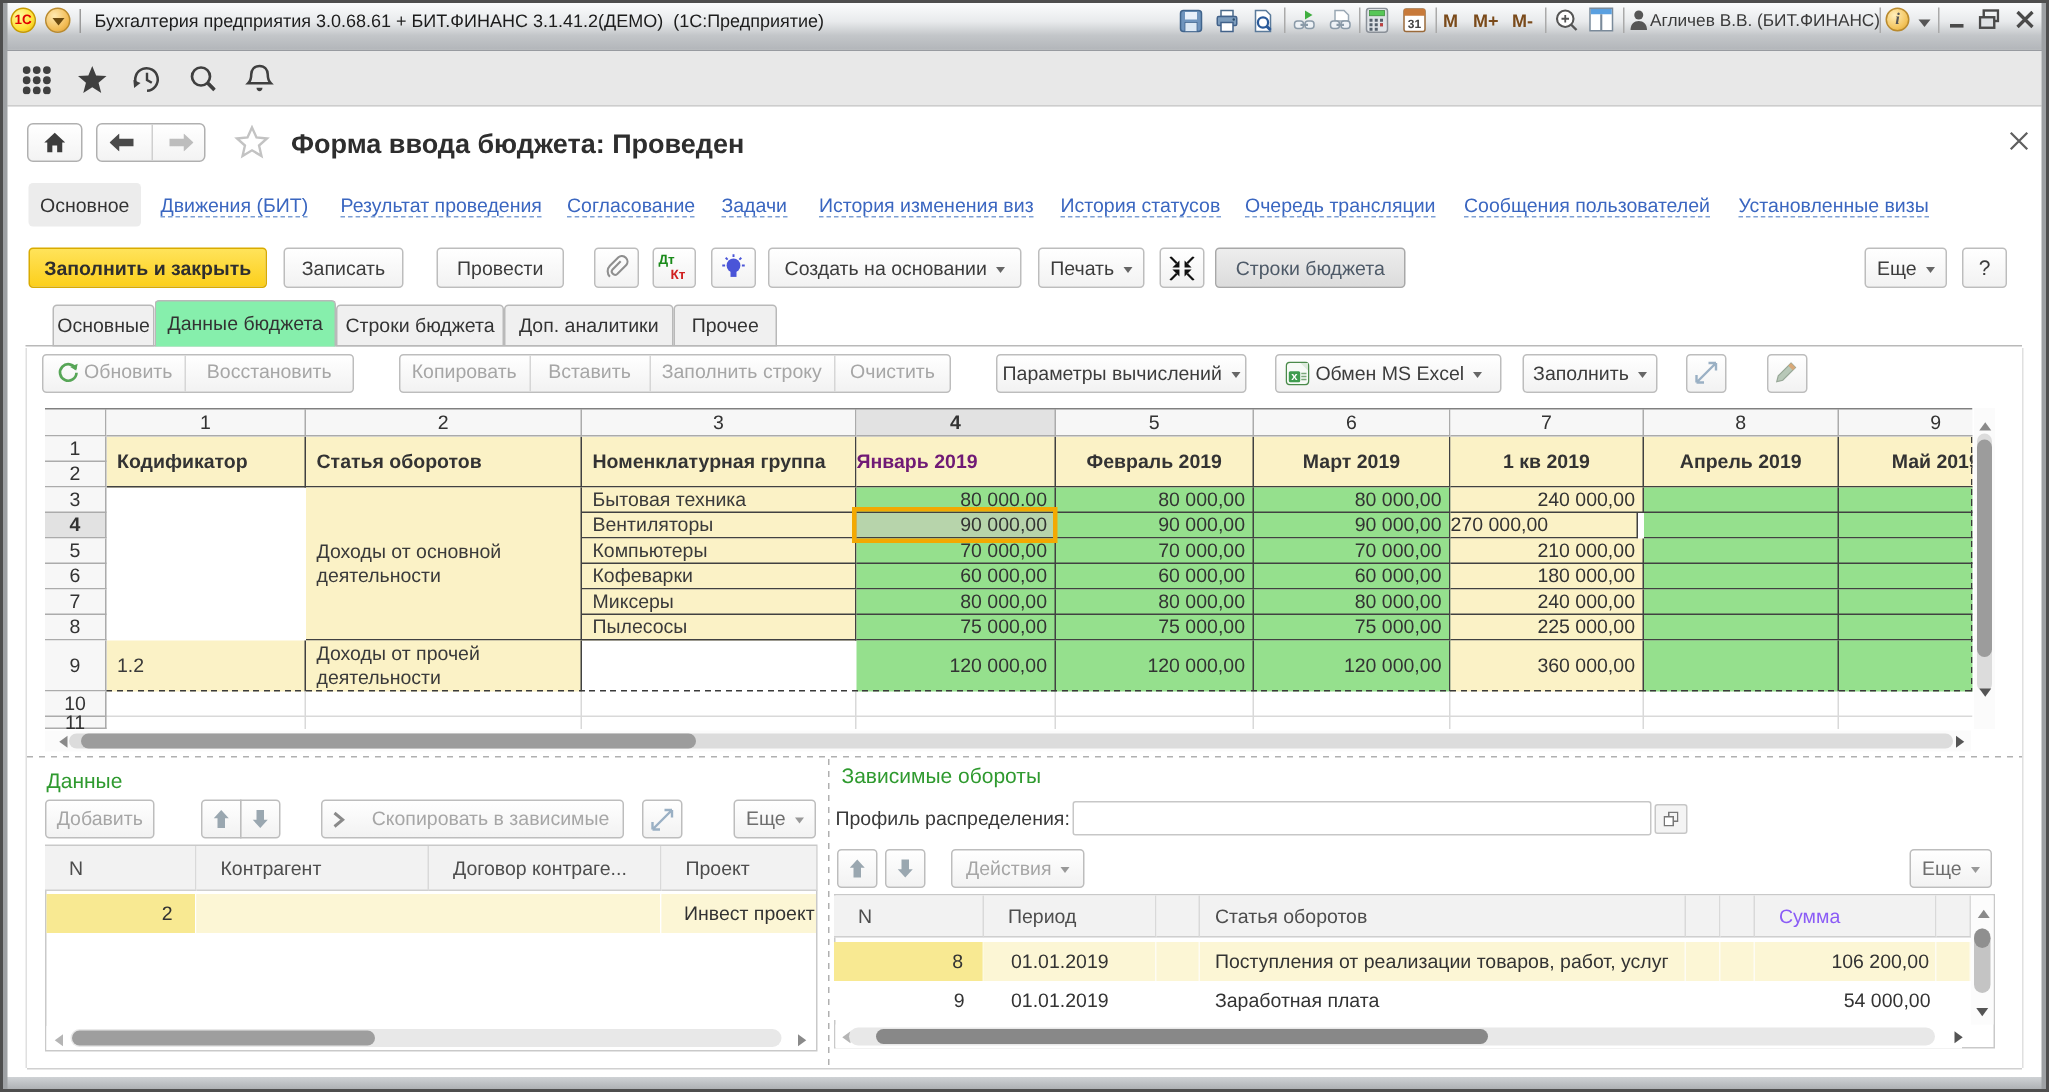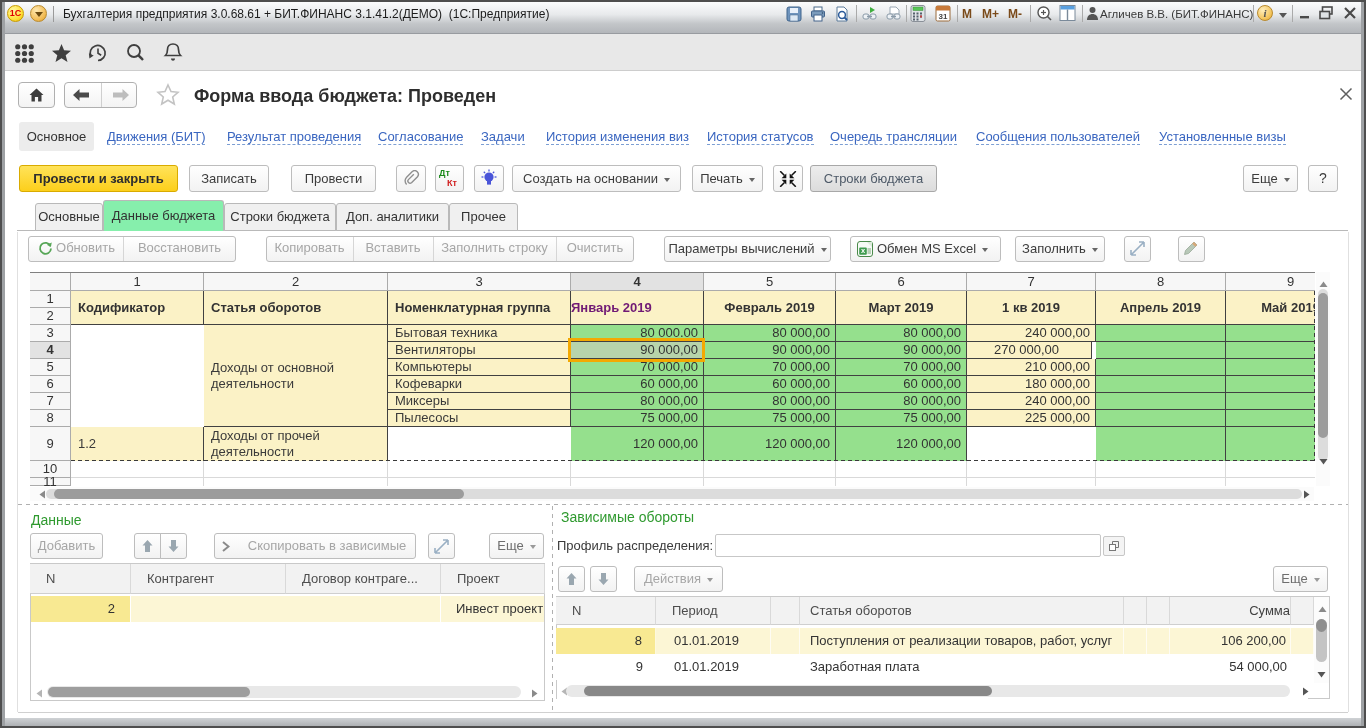--- a/index.html
+++ b/index.html
@@ -163,21 +163,21 @@
 <div style="left:19px;top:122px;width:75px;height:29px;background:#ececec;border-radius:3px;z-index:6;text-align:center;line-height:29px;color:#333;">Основное</div>
 <div style="left:107px;top:129px;height:17px;line-height:15px;z-index:6;"><span class="lnk">Движения (БИТ)</span></div>
 <div style="left:227px;top:129px;height:17px;line-height:15px;z-index:6;"><span class="lnk">Результат проведения</span></div>
 <div style="left:378px;top:129px;height:17px;line-height:15px;z-index:6;"><span class="lnk">Согласование</span></div>
 <div style="left:481px;top:129px;height:17px;line-height:15px;z-index:6;"><span class="lnk">Задачи</span></div>
 <div style="left:546px;top:129px;height:17px;line-height:15px;z-index:6;"><span class="lnk">История изменения виз</span></div>
 <div style="left:707px;top:129px;height:17px;line-height:15px;z-index:6;"><span class="lnk">История статусов</span></div>
 <div style="left:830px;top:129px;height:17px;line-height:15px;z-index:6;"><span class="lnk">Очередь трансляции</span></div>
 <div style="left:976px;top:129px;height:17px;line-height:15px;z-index:6;"><span class="lnk">Сообщения пользователей</span></div>
 <div style="left:1159px;top:129px;height:17px;line-height:15px;z-index:6;"><span class="lnk">Установленные визы</span></div>
-<div style="left:19px;top:165px;width:159px;height:27px;background:linear-gradient(#ffe35a,#fccf1b);border:1px solid #d9ab00;border-radius:3px;z-index:6;text-align:center;line-height:25px;font-weight:bold;color:#2e2e2e;">Провести и закрыть</div>
+<div style="left:19px;top:165px;width:159px;height:27px;background:linear-gradient(#ffe35a,#fccf1b);border:1px solid #d9ab00;border-radius:3px;z-index:6;text-align:center;line-height:25px;font-weight:bold;color:#2e2e2e;">Заполнить и закрыть</div>
 <div class="btn" style="left:189px;top:165px;width:80px;height:27px;z-index:6;line-height:25px;">Записать</div>
 <div class="btn" style="left:291px;top:165px;width:85px;height:27px;z-index:6;line-height:25px;">Провести</div>
 <div class="btn" style="left:396px;top:165px;width:30px;height:27px;z-index:6;"></div>
 <svg style="left:403px;top:170px;z-index:7" width="17" height="17" viewBox="0 0 17 17">
     <path d="M10.8 4.2L5.4 9.6a2.2 2.2 0 0 0 3.1 3.1l6-6a3.7 3.7 0 0 0-5.2-5.2L3.6 7.2a5.2 5.2 0 0 0 0 7.3" fill="none" stroke="#8f8f8f" stroke-width="1.4"></path>
   </svg>
 <div class="btn" style="left:435px;top:165px;width:29px;height:27px;z-index:6;"></div>
 <div style="left:439px;top:168px;width:20px;height:11px;z-index:7;font-size:9px;font-weight:bold;color:#1a8a1a;">Дт</div>
 <div style="left:447px;top:178px;width:20px;height:11px;z-index:7;font-size:9px;font-weight:bold;color:#d02020;">Кт</div>
 <div class="btn" style="left:474px;top:165px;width:30px;height:27px;z-index:6;"></div>
@@ -298,21 +298,21 @@
     <div class="cell" style="left:358px;top:138px;width:183px;height:17px;background:#fbf2c6;border-right:1px solid #414141;border-bottom:1px solid #414141;padding-left:7px;line-height:16px;z-index:1;">Пылесосы</div>
     <div class="cell" style="left:541px;top:53px;width:133px;height:17px;background:#95e08d;border-right:1px solid #414141;border-bottom:1px solid #414141;text-align:right;padding-right:5px;line-height:16px;color:#333;z-index:1;">80 000.00</div>
     <div class="cell" style="left:674px;top:53px;width:132px;height:17px;background:#95e08d;border-right:1px solid #414141;border-bottom:1px solid #414141;text-align:right;padding-right:5px;line-height:16px;color:#333;z-index:1;">80 000,00</div>
     <div class="cell" style="left:806px;top:53px;width:131px;height:17px;background:#95e08d;border-right:1px solid #414141;border-bottom:1px solid #414141;text-align:right;padding-right:5px;line-height:16px;color:#333;z-index:1;">80 000,00</div>
     <div class="cell" style="left:937px;top:53px;width:129px;height:17px;background:#fbf2c6;border-right:1px solid #414141;border-bottom:1px solid #414141;text-align:right;padding-right:5px;line-height:16px;color:#333;z-index:1;">240 000,00</div>
     <div class="cell" style="left:1066px;top:53px;width:130px;height:17px;background:#95e08d;border-right:1px solid #414141;border-bottom:1px solid #414141;z-index:1;"></div>
     <div class="cell" style="left:1196px;top:53px;width:130px;height:17px;background:#95e08d;border-right:none;border-bottom:1px solid #414141;z-index:1;"></div>
     <div class="cell" style="left:541px;top:70px;width:133px;height:17px;background:#b7d4ab;border-right:1px solid #414141;border-bottom:1px solid #414141;text-align:right;padding-right:5px;line-height:16px;color:#333;z-index:1;">90 000,00</div>
     <div class="cell" style="left:674px;top:70px;width:132px;height:17px;background:#95e08d;border-right:1px solid #414141;border-bottom:1px solid #414141;text-align:right;padding-right:5px;line-height:16px;color:#333;z-index:1;">90 000,00</div>
     <div class="cell" style="left:806px;top:70px;width:131px;height:17px;background:#95e08d;border-right:1px solid #414141;border-bottom:1px solid #414141;text-align:right;padding-right:5px;line-height:16px;color:#333;z-index:1;">90 000,00</div>
-    <div class="cell" style="left:937px;top:70px;width:125px;height:17px;background:#fbf2c6;border-right:1px solid #414141;border-bottom:1px solid #414141;text-align:center;padding-right:5px;line-height:16px;color:#333;z-index:1;">270 000,00</div>
+    <div class="cell" style="left:937px;top:70px;width:125px;height:17px;background:#fbf2c6;border-right:1px solid #414141;border-bottom:1px solid #414141;text-align:left;padding-right:5px;line-height:16px;color:#333;z-index:1;">270 000,00</div>
     <div class="cell" style="left:1066px;top:70px;width:130px;height:17px;background:#95e08d;border-right:1px solid #414141;border-bottom:1px solid #414141;z-index:1;"></div>
     <div class="cell" style="left:1196px;top:70px;width:130px;height:17px;background:#95e08d;border-right:none;border-bottom:1px solid #414141;z-index:1;"></div>
     <div class="cell" style="left:541px;top:87px;width:133px;height:17px;background:#95e08d;border-right:1px solid #414141;border-bottom:1px solid #414141;text-align:right;padding-right:5px;line-height:16px;color:#333;z-index:1;">70 000,00</div>
     <div class="cell" style="left:674px;top:87px;width:132px;height:17px;background:#95e08d;border-right:1px solid #414141;border-bottom:1px solid #414141;text-align:right;padding-right:5px;line-height:16px;color:#333;z-index:1;">70 000,00</div>
     <div class="cell" style="left:806px;top:87px;width:131px;height:17px;background:#95e08d;border-right:1px solid #414141;border-bottom:1px solid #414141;text-align:right;padding-right:5px;line-height:16px;color:#333;z-index:1;">70 000,00</div>
     <div class="cell" style="left:937px;top:87px;width:129px;height:17px;background:#fbf2c6;border-right:1px solid #414141;border-bottom:1px solid #414141;text-align:right;padding-right:5px;line-height:16px;color:#333;z-index:1;">210 000,00</div>
     <div class="cell" style="left:1066px;top:87px;width:130px;height:17px;background:#95e08d;border-right:1px solid #414141;border-bottom:1px solid #414141;z-index:1;"></div>
     <div class="cell" style="left:1196px;top:87px;width:130px;height:17px;background:#95e08d;border-right:none;border-bottom:1px solid #414141;z-index:1;"></div>
     <div class="cell" style="left:541px;top:104px;width:133px;height:17px;background:#95e08d;border-right:1px solid #414141;border-bottom:1px solid #414141;text-align:right;padding-right:5px;line-height:16px;color:#333;z-index:1;">60 000,00</div>
     <div class="cell" style="left:674px;top:104px;width:132px;height:17px;background:#95e08d;border-right:1px solid #414141;border-bottom:1px solid #414141;text-align:right;padding-right:5px;line-height:16px;color:#333;z-index:1;">60 000,00</div>
@@ -328,20 +328,21 @@
     <div class="cell" style="left:1196px;top:121px;width:130px;height:17px;background:#95e08d;border-right:none;border-bottom:1px solid #414141;z-index:1;"></div>
     <div class="cell" style="left:541px;top:138px;width:133px;height:17px;background:#95e08d;border-right:1px solid #414141;border-bottom:1px solid #414141;text-align:right;padding-right:5px;line-height:16px;color:#333;z-index:1;">75 000,00</div>
     <div class="cell" style="left:674px;top:138px;width:132px;height:17px;background:#95e08d;border-right:1px solid #414141;border-bottom:1px solid #414141;text-align:right;padding-right:5px;line-height:16px;color:#333;z-index:1;">75 000,00</div>
     <div class="cell" style="left:806px;top:138px;width:131px;height:17px;background:#95e08d;border-right:1px solid #414141;border-bottom:1px solid #414141;text-align:right;padding-right:5px;line-height:16px;color:#333;z-index:1;">75 000,00</div>
     <div class="cell" style="left:937px;top:138px;width:129px;height:17px;background:#fbf2c6;border-right:1px solid #414141;border-bottom:1px solid #414141;text-align:right;padding-right:5px;line-height:16px;color:#333;z-index:1;">225 000,00</div>
     <div class="cell" style="left:1066px;top:138px;width:130px;height:17px;background:#95e08d;border-right:1px solid #414141;border-bottom:1px solid #414141;z-index:1;"></div>
     <div class="cell" style="left:1196px;top:138px;width:130px;height:17px;background:#95e08d;border-right:none;border-bottom:1px solid #414141;z-index:1;"></div>
     <div class="cell" style="left:541px;top:155px;width:133px;height:34px;background:#95e08d;border-right:1px solid #414141;border-bottom:none;text-align:right;padding-right:5px;line-height:33px;color:#333;z-index:1;">120 000,00</div>
     <div class="cell" style="left:674px;top:155px;width:132px;height:34px;background:#95e08d;border-right:1px solid #414141;border-bottom:none;text-align:right;padding-right:5px;line-height:33px;color:#333;z-index:1;">120 000,00</div>
     <div class="cell" style="left:806px;top:155px;width:131px;height:34px;background:#95e08d;border-right:1px solid #414141;border-bottom:none;text-align:right;padding-right:5px;line-height:33px;color:#333;z-index:1;">120 000,00</div>
+    <div class="cell" style="left:937px;top:155px;width:129px;height:34px;background:#fbf2c6;border-right:1px solid #414141;border-bottom:none;text-align:right;padding-right:5px;line-height:33px;color:#333;z-index:1;">360 000,00</div>
     <div class="cell" style="left:1066px;top:155px;width:130px;height:34px;background:#95e08d;border-right:1px solid #414141;border-bottom:none;z-index:1;"></div>
     <div class="cell" style="left:1196px;top:155px;width:130px;height:34px;background:#95e08d;border-right:none;border-bottom:none;z-index:1;"></div>
     <div style="left:538px;top:66px;width:137px;height:24px;border:3px solid #f3a902;z-index:6;"></div>
     <div style="left:41px;top:188px;width:1244px;height:1px;background:repeating-linear-gradient(90deg,#3a3a3a 0 4px,transparent 4px 7px);z-index:5;"></div>
     <div style="left:1284px;top:19px;width:1px;height:170px;background:repeating-linear-gradient(180deg,#3a3a3a 0 4px,transparent 4px 7px);z-index:5;"></div>
     <div style="left:40px;top:189px;width:1px;height:25px;background:#d9d9d9;z-index:1;"></div>
     <div style="left:173px;top:189px;width:1px;height:25px;background:#d9d9d9;z-index:1;"></div>
     <div style="left:357px;top:189px;width:1px;height:25px;background:#d9d9d9;z-index:1;"></div>
     <div style="left:540px;top:189px;width:1px;height:25px;background:#d9d9d9;z-index:1;"></div>
     <div style="left:673px;top:189px;width:1px;height:25px;background:#d9d9d9;z-index:1;"></div>
@@ -435,21 +436,21 @@
 <div class="btn dis" style="left:634px;top:566px;width:89px;height:26px;z-index:6;line-height:24px;">Действия<span class="caret g"></span></div>
 <div class="btn" style="left:1273px;top:566px;width:55px;height:26px;z-index:6;line-height:24px;color:#6e6e6e;">Еще<span class="caret g"></span></div>
 <div style="left:556px;top:596px;width:774px;height:103px;z-index:6;">
     <div style="left:0px;top:0px;width:774px;height:103px;border:1px solid #c9c9c9;background:#fff;"></div>
     <div style="left:0px;top:1px;width:100px;height:28px;background:#f2f2f2;border-right:1px solid #d9d9d9;border-bottom:1px solid #cfcfcf;line-height:27px;padding-left:16px;color:#4d4d4d;white-space:nowrap;overflow:hidden;">N</div>
     <div style="left:100px;top:1px;width:115px;height:28px;background:#f2f2f2;border-right:1px solid #d9d9d9;border-bottom:1px solid #cfcfcf;line-height:27px;padding-left:16px;color:#4d4d4d;white-space:nowrap;overflow:hidden;">Период</div>
     <div style="left:215px;top:1px;width:29px;height:28px;background:#f2f2f2;border-right:1px solid #d9d9d9;border-bottom:1px solid #cfcfcf;line-height:27px;padding-left:16px;color:#4d4d4d;white-space:nowrap;overflow:hidden;"></div>
     <div style="left:244px;top:1px;width:324px;height:28px;background:#f2f2f2;border-right:1px solid #d9d9d9;border-bottom:1px solid #cfcfcf;line-height:27px;padding-left:10px;color:#4d4d4d;white-space:nowrap;overflow:hidden;">Статья оборотов</div>
     <div style="left:568px;top:1px;width:23px;height:28px;background:#f2f2f2;border-right:1px solid #d9d9d9;border-bottom:1px solid #cfcfcf;line-height:27px;padding-left:16px;color:#4d4d4d;white-space:nowrap;overflow:hidden;"></div>
     <div style="left:591px;top:1px;width:23px;height:28px;background:#f2f2f2;border-right:1px solid #d9d9d9;border-bottom:1px solid #cfcfcf;line-height:27px;padding-left:16px;color:#4d4d4d;white-space:nowrap;overflow:hidden;"></div>
-    <div style="left:614px;top:1px;width:121px;height:28px;background:#f2f2f2;border-right:1px solid #d9d9d9;border-bottom:1px solid #cfcfcf;line-height:27px;padding-left:16px;color:#404040;white-space:nowrap;overflow:hidden;text-align:right;">Сумма</div>
+    <div style="left:614px;top:1px;width:121px;height:28px;background:#f2f2f2;border-right:1px solid #d9d9d9;border-bottom:1px solid #cfcfcf;line-height:27px;padding-left:16px;color:#8b5cf6;white-space:nowrap;overflow:hidden;">Сумма</div>
     <div style="left:735px;top:1px;width:23px;height:28px;background:#f2f2f2;border-right:1px solid #d9d9d9;border-bottom:1px solid #cfcfcf;line-height:27px;padding-left:16px;color:#4d4d4d;white-space:nowrap;overflow:hidden;"></div>
     <div style="left:0px;top:32px;width:100px;height:26px;background:#f8e992;border-right:1px solid rgba(255,255,255,0.7);text-align:right;padding-right:13px;line-height:26px;color:#333;white-space:nowrap;overflow:hidden;">8</div>
     <div style="left:100px;top:32px;width:115px;height:26px;background:#fcf6d5;border-right:1px solid rgba(255,255,255,0.7);text-align:left;padding-left:18px;line-height:26px;color:#333;white-space:nowrap;overflow:hidden;">01.01.2019</div>
     <div style="left:215px;top:32px;width:29px;height:26px;background:#fcf6d5;border-right:1px solid rgba(255,255,255,0.7);text-align:left;padding-left:10px;line-height:26px;color:#333;white-space:nowrap;overflow:hidden;"></div>
     <div style="left:244px;top:32px;width:324px;height:26px;background:#fcf6d5;border-right:1px solid rgba(255,255,255,0.7);text-align:left;padding-left:10px;line-height:26px;color:#333;white-space:nowrap;overflow:hidden;">Поступления от реализации товаров, работ, услуг</div>
     <div style="left:568px;top:32px;width:23px;height:26px;background:#fcf6d5;border-right:1px solid rgba(255,255,255,0.7);text-align:left;padding-left:10px;line-height:26px;color:#333;white-space:nowrap;overflow:hidden;"></div>
     <div style="left:591px;top:32px;width:23px;height:26px;background:#fcf6d5;border-right:1px solid rgba(255,255,255,0.7);text-align:left;padding-left:10px;line-height:26px;color:#333;white-space:nowrap;overflow:hidden;"></div>
     <div style="left:614px;top:32px;width:121px;height:26px;background:#fcf6d5;border-right:1px solid rgba(255,255,255,0.7);text-align:right;padding-right:4px;line-height:26px;color:#333;white-space:nowrap;overflow:hidden;">106 200,00</div>
     <div style="left:735px;top:32px;width:23px;height:26px;background:#fcf6d5;border-right:1px solid rgba(255,255,255,0.7);text-align:left;padding-left:10px;line-height:26px;color:#333;white-space:nowrap;overflow:hidden;"></div>
     <div style="left:0px;top:58px;width:100px;height:26px;background:#fff;text-align:right;padding-right:13px;line-height:26px;color:#333;white-space:nowrap;overflow:hidden;">9</div>

